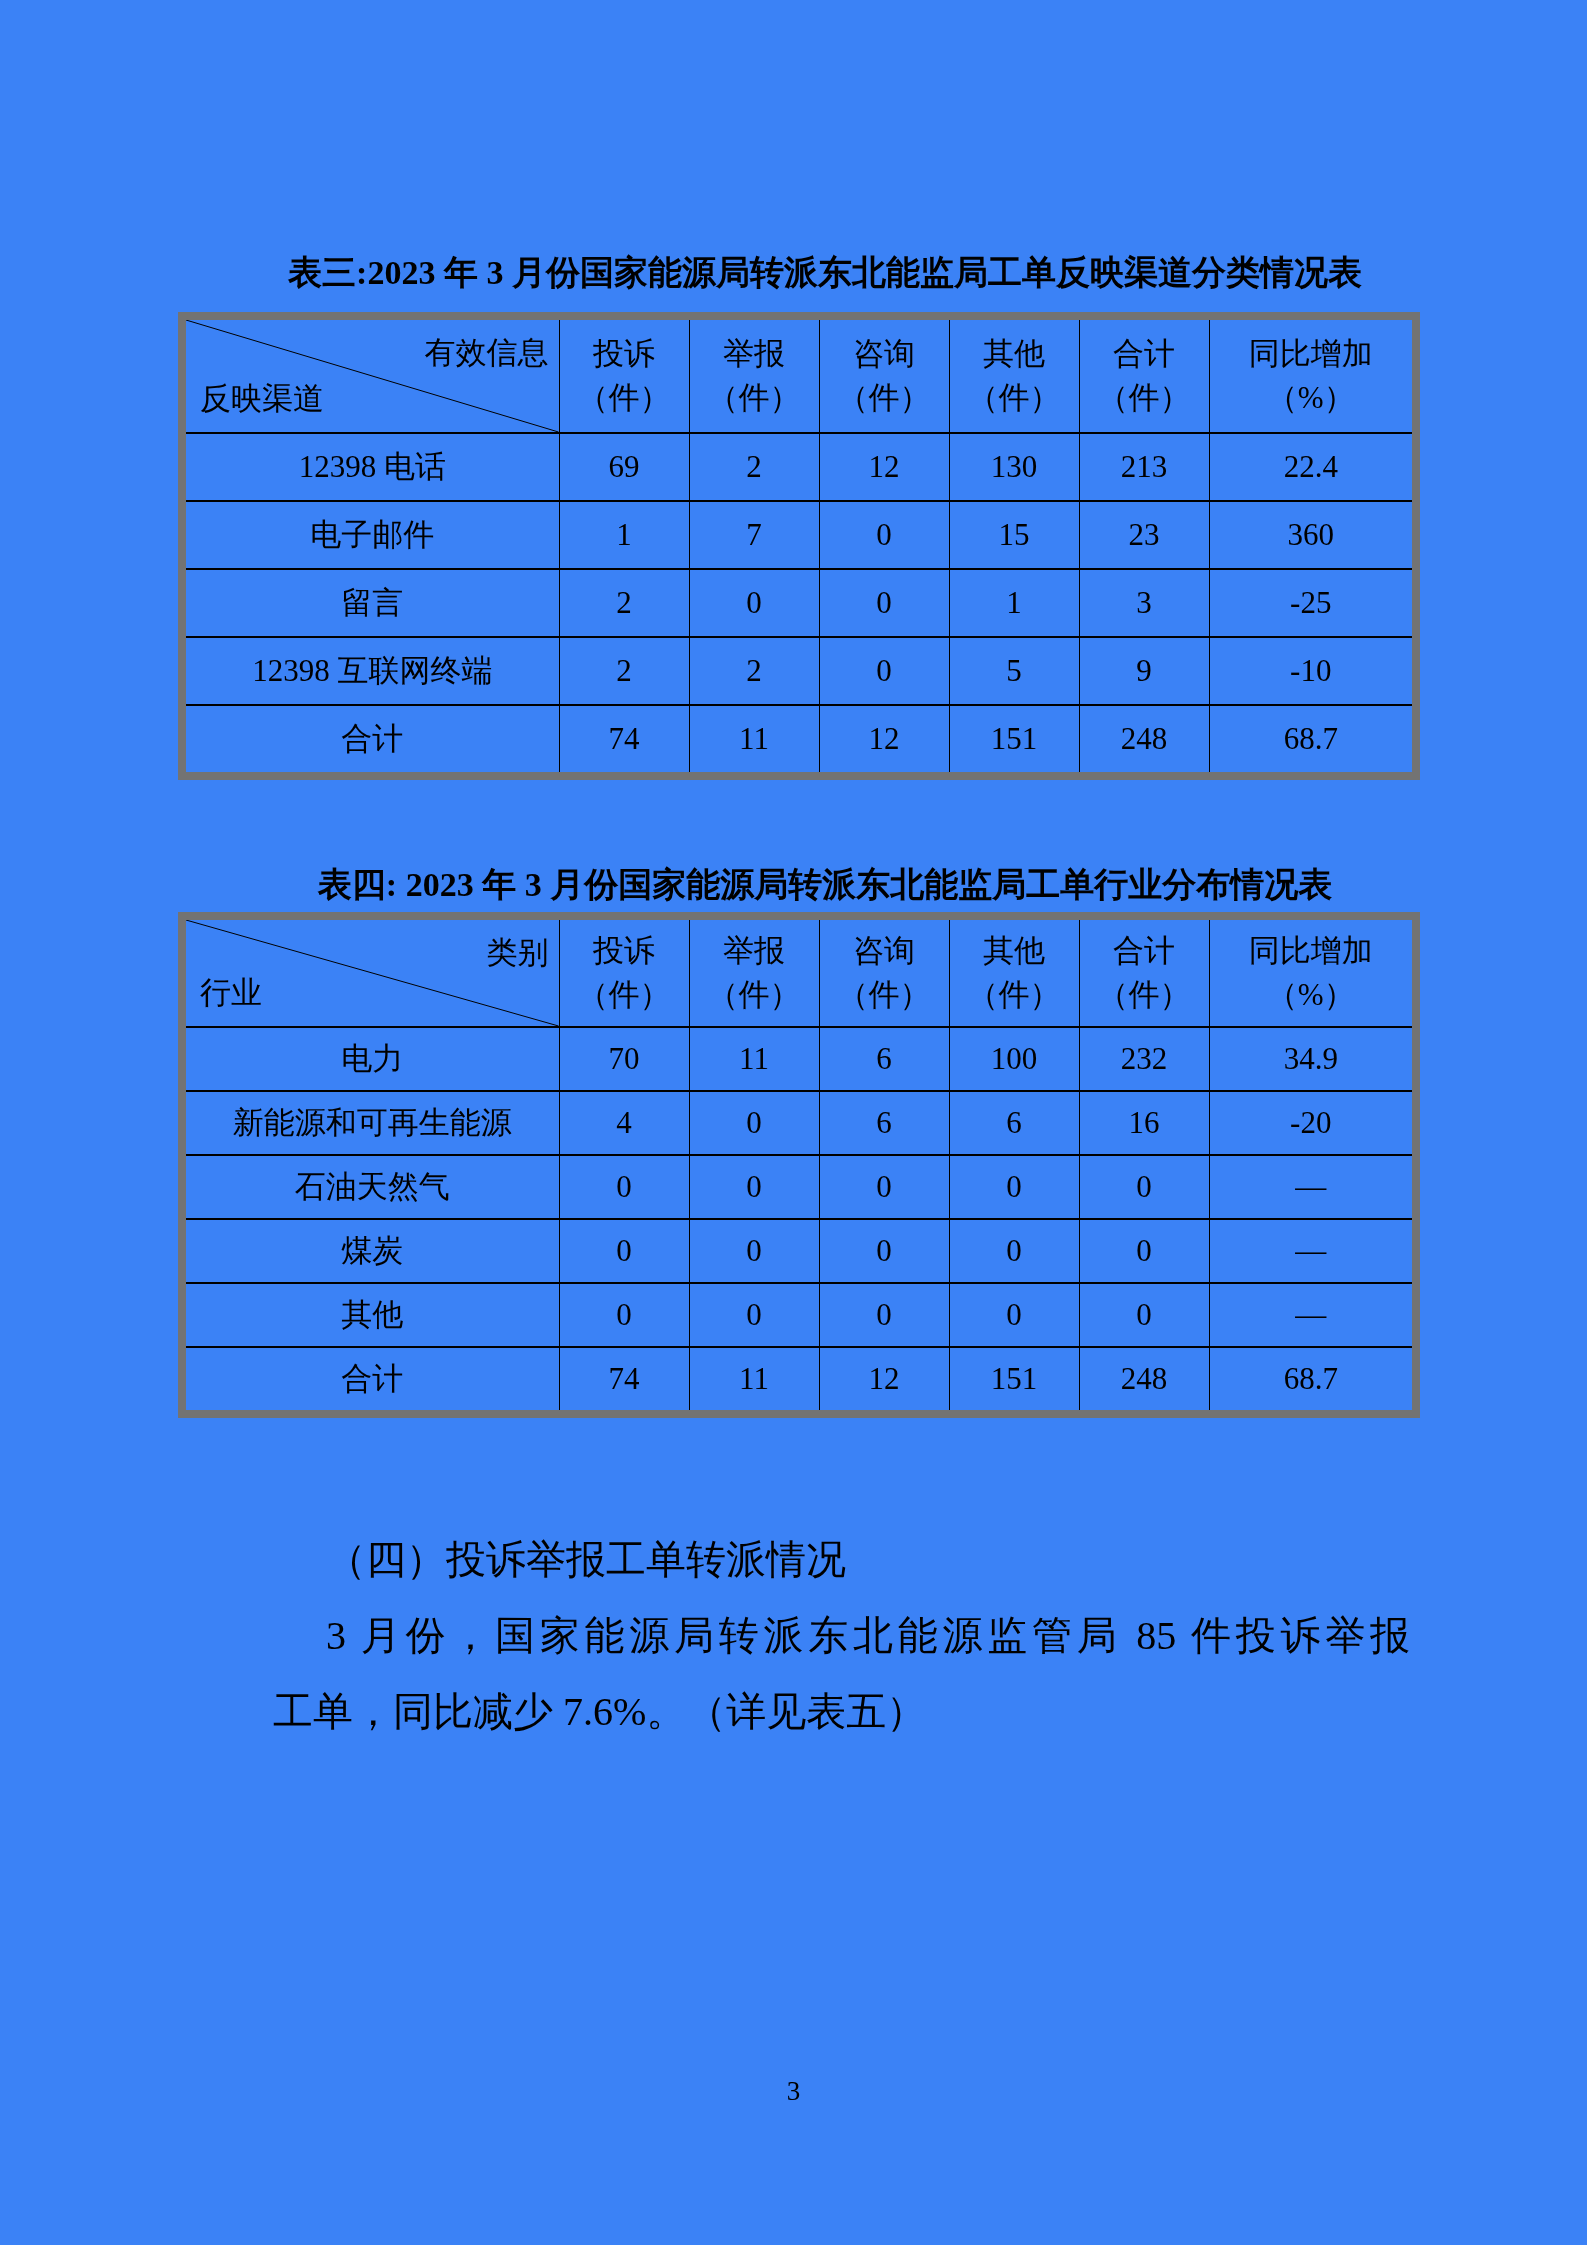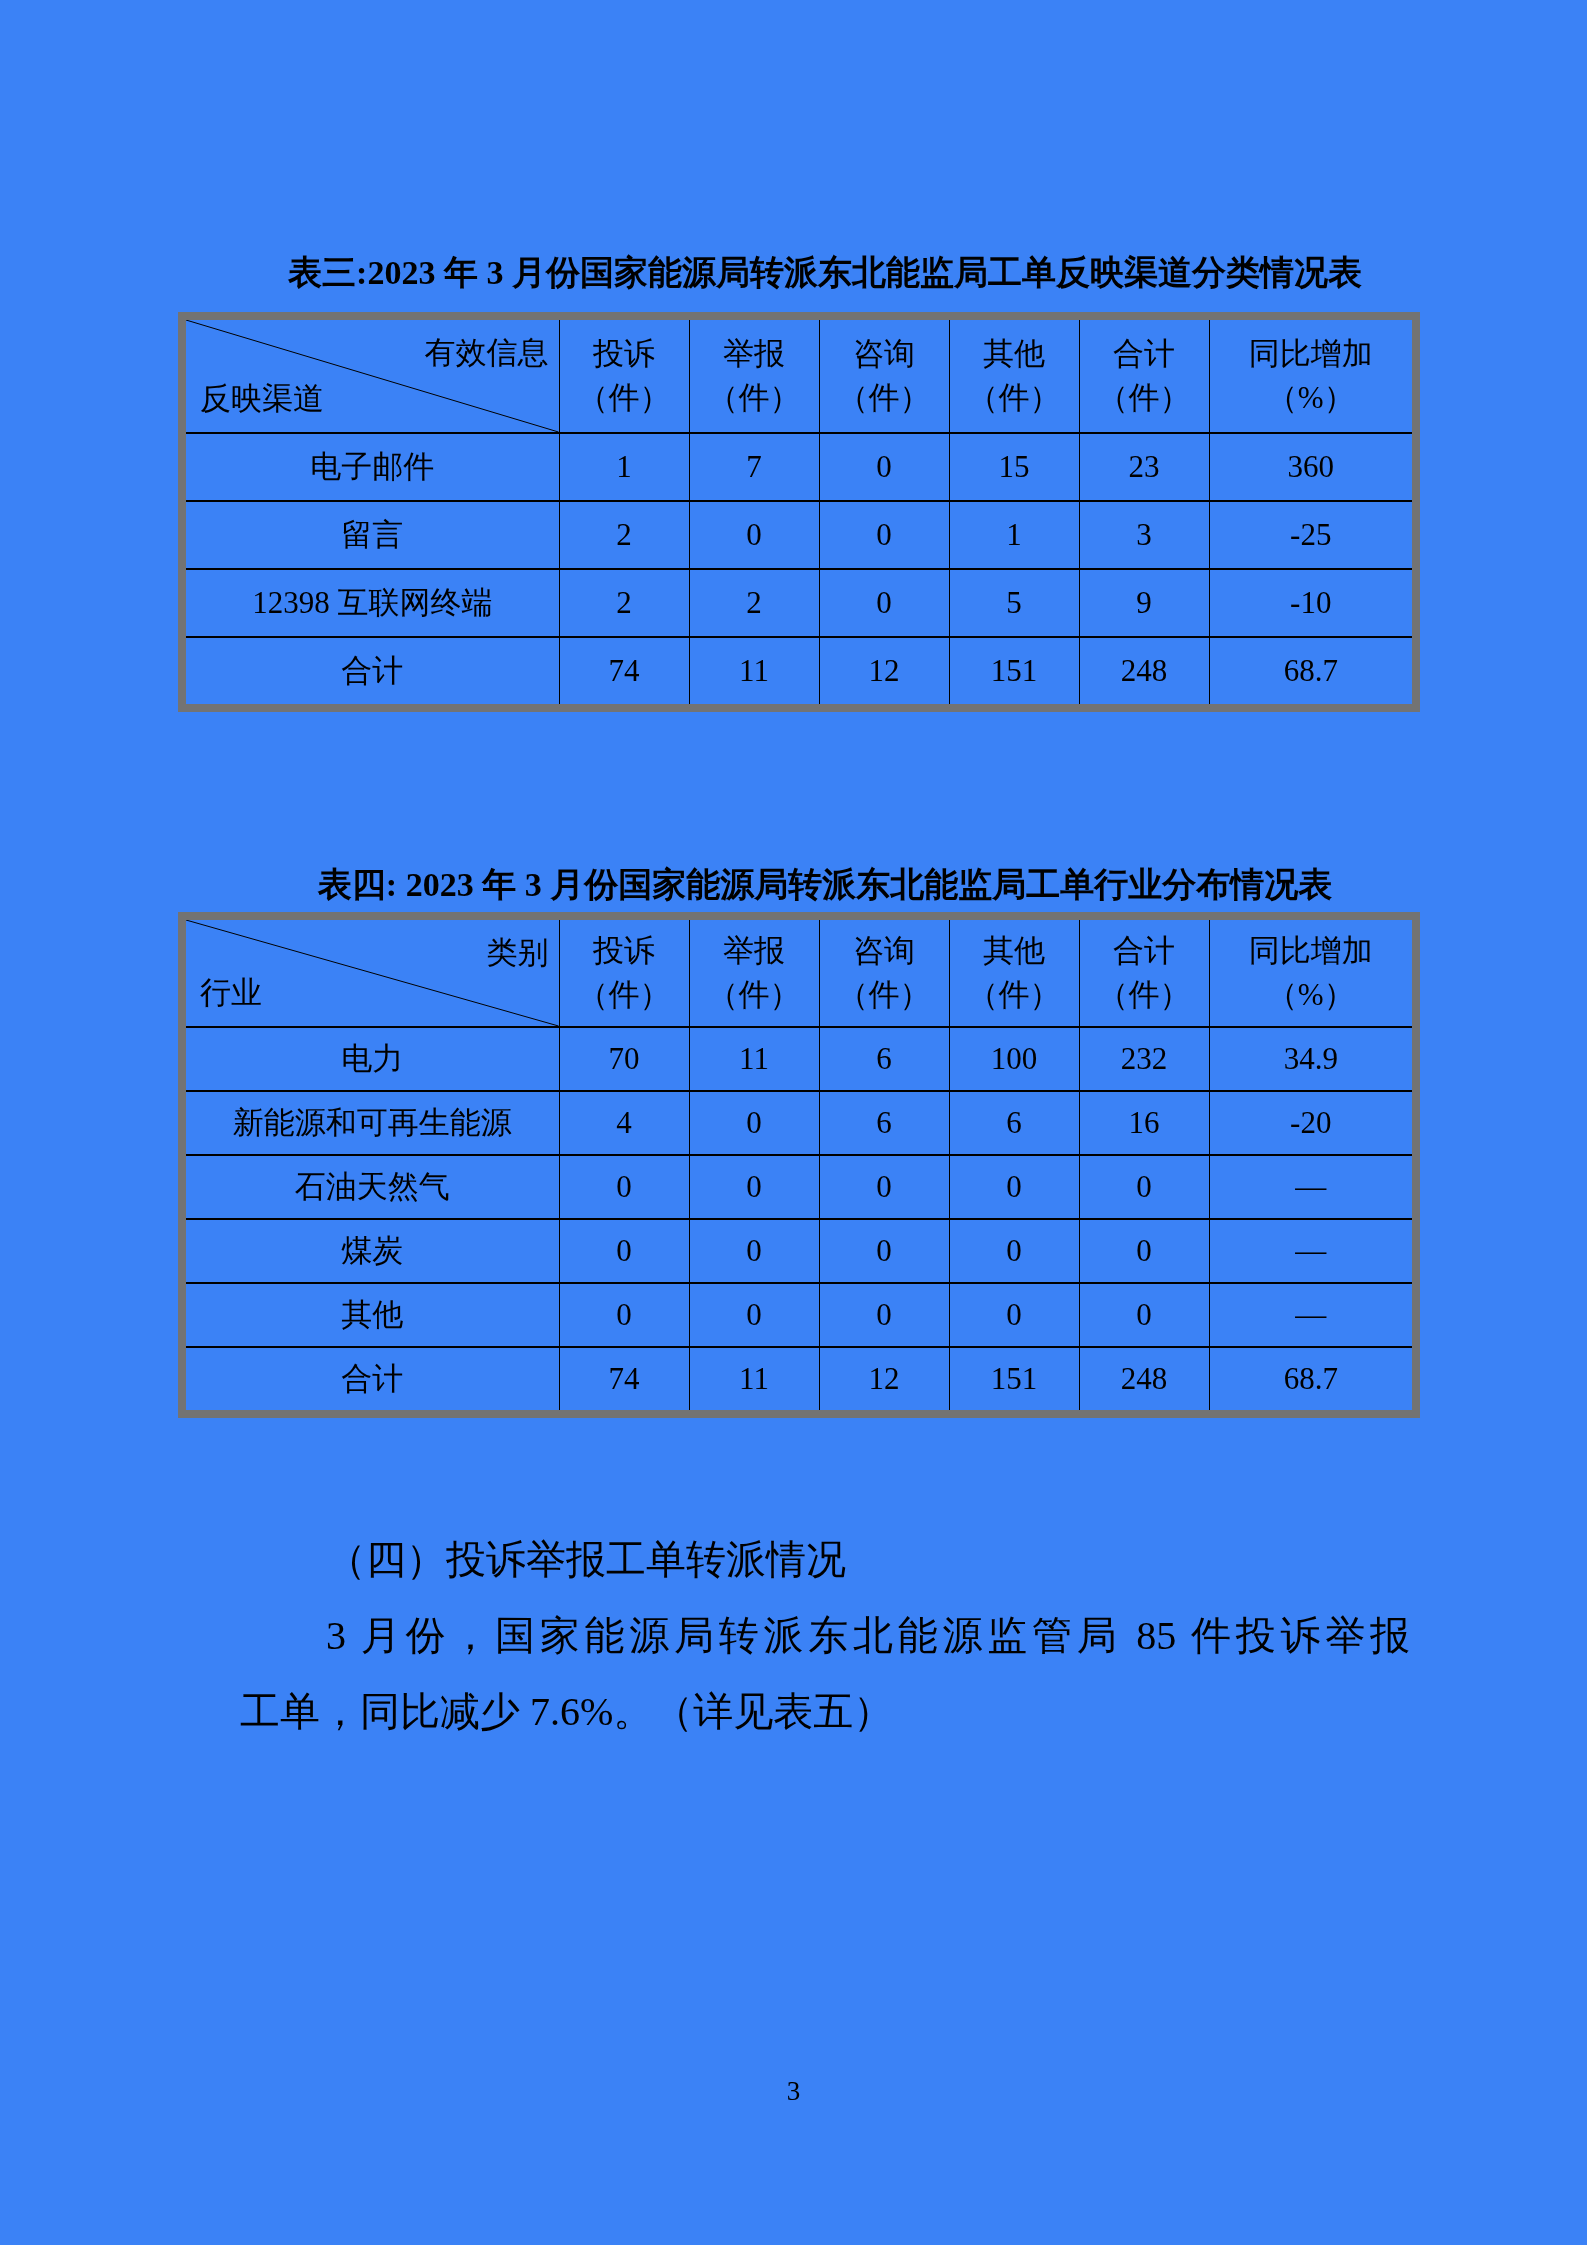--- a/index.html
+++ b/index.html
@@ -44,21 +44,21 @@
   .hdr .l{display:block;line-height:44px;}
   .sec-heading{
     position:absolute;left:240px;top:1532px;width:1170px;
     font-size:40px;line-height:56px;text-indent:86px;white-space:nowrap;
   }
   .para-line{
     position:absolute;left:240px;width:1170px;
     font-size:40px;line-height:56px;
   }
   .para-1{top:1608px;text-indent:86px;text-align:justify;text-align-last:justify;}
-  .para-2{top:1684px;text-align:left;}
+  .para-2{top:1684px;text-align:left;margin-left:33px;}
   .page-number{
     position:absolute;left:0;top:2076px;width:100%;
     text-align:center;font-size:27px;
   }
 </style>
 </head>
 <body>
 
 <div class="page">
 
@@ -102,20 +102,29 @@
         <td class="hdr">
             <span class="l">合计</span>
             <span class="l">（件）</span>
           </td>
         <td class="hdr">
             <span class="l">同比增加</span>
             <span class="l">（%）</span>
           </td>
       </tr>
       <tr>
+        <td class="cell">12398 电话</td>
+        <td class="cell">69</td>
+        <td class="cell">2</td>
+        <td class="cell">12</td>
+        <td class="cell">130</td>
+        <td class="cell">213</td>
+        <td class="cell">22.4</td>
+      </tr>
+      <tr>
         <td class="cell">电子邮件</td>
         <td class="cell">1</td>
         <td class="cell">7</td>
         <td class="cell">0</td>
         <td class="cell">15</td>
         <td class="cell">23</td>
         <td class="cell">360</td>
       </tr>
       <tr>
         <td class="cell">留言</td>

